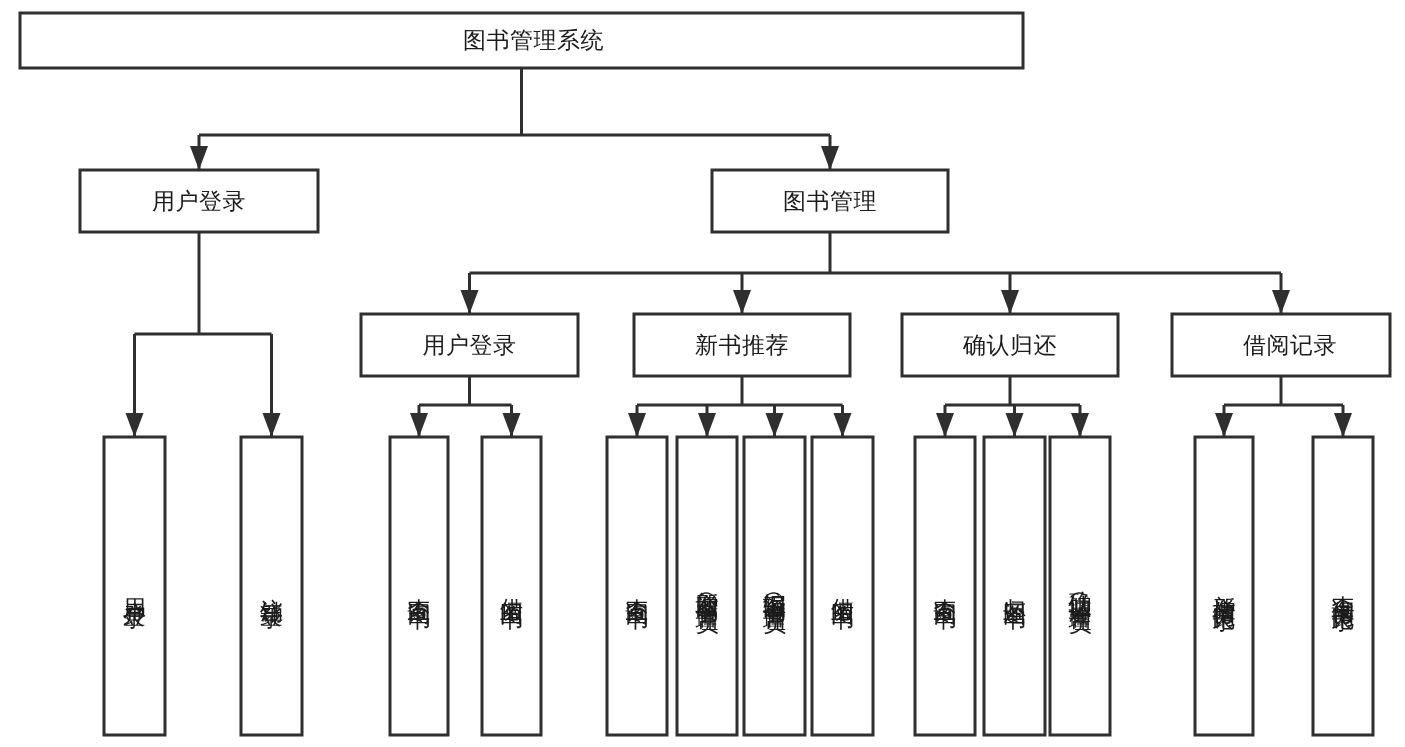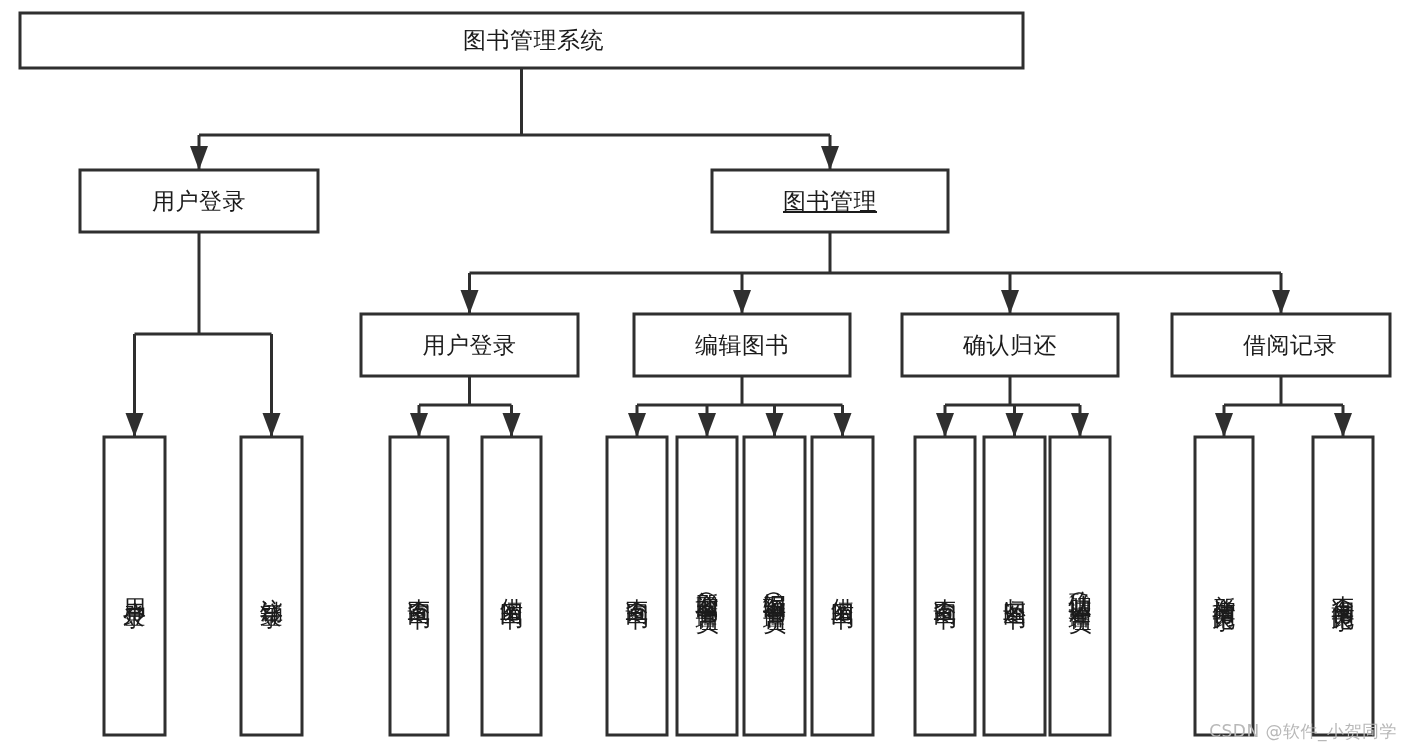--- a/index.html
+++ b/index.html
@@ -149,33 +149,32 @@
         <rect x="915" y="437" width="60" height="298" class="node-rect"></rect>
         <rect x="984" y="437" width="61" height="298" class="node-rect"></rect>
         <rect x="1050" y="437" width="60" height="298" class="node-rect"></rect>
         <rect x="1195" y="437" width="58" height="298" class="node-rect"></rect>
         <rect x="1313" y="437" width="60" height="298" class="node-rect"></rect>
       </g>
   </svg>
   <div id="labels-layer">
       <div class="node-label horiz" style="left: 20px; top: 13px; width: 1003px; height: 55px; padding-left: 24px;">图书管理系统</div>
       <div class="node-label horiz" style="left: 80px; top: 170px; width: 238px; height: 62px;">用户登录</div>
-      <div class="node-label horiz" style="left: 712px; top: 170px; width: 236px; height: 62px; text-decoration: underline;">图书管理</div>
+      <div class="node-label horiz" style="left: 712px; top: 170px; width: 236px; height: 62px;">图书管理</div>
       <div class="node-label horiz" style="left: 361px; top: 314px; width: 217px; height: 62px;">用户登录</div>
-      <div class="node-label horiz" style="left: 634px; top: 314px; width: 216px; height: 62px;">编辑图书</div>
+      <div class="node-label horiz" style="left: 634px; top: 314px; width: 216px; height: 62px;">新书推荐</div>
       <div class="node-label horiz" style="left: 902px; top: 314px; width: 216px; height: 62px;">确认归还</div>
       <div class="node-label horiz" style="left: 1172px; top: 314px; width: 236px; height: 62px;">借阅记录</div>
       <div class="node-label vert" style="left: 104px; top: 437px; width: 61px; height: 298px;">用户登录</div>
       <div class="node-label vert" style="left: 241px; top: 437px; width: 61px; height: 298px;">注销登录</div>
       <div class="node-label vert" style="left: 390px; top: 437px; width: 58px; height: 298px;">查询图书</div>
       <div class="node-label vert" style="left: 482px; top: 437px; width: 59px; height: 298px;">借阅图书</div>
       <div class="node-label vert" style="left: 607px; top: 437px; width: 60px; height: 298px;">查询图书</div>
       <div class="node-label vert" style="left: 677px; top: 437px; width: 60px; height: 298px;">新增图书（管理员）</div>
       <div class="node-label vert" style="left: 744px; top: 437px; width: 61px; height: 298px;">编辑图书（管理员）</div>
       <div class="node-label vert" style="left: 812px; top: 437px; width: 61px; height: 298px;">借阅图书</div>
       <div class="node-label vert" style="left: 915px; top: 437px; width: 60px; height: 298px;">查询图书</div>
       <div class="node-label vert" style="left: 984px; top: 437px; width: 61px; height: 298px;">归还图书</div>
       <div class="node-label vert" style="left: 1050px; top: 437px; width: 60px; height: 298px;">确认归还（管理员）</div>
       <div class="node-label vert" style="left: 1195px; top: 437px; width: 58px; height: 298px;">新增借阅记录</div>
       <div class="node-label vert" style="left: 1313px; top: 437px; width: 60px; height: 298px;">查询借阅记录</div>
     </div>
-  <div class="watermark">CSDN @软件_小贺同学</div>
 </div>
 
 </body></html>

